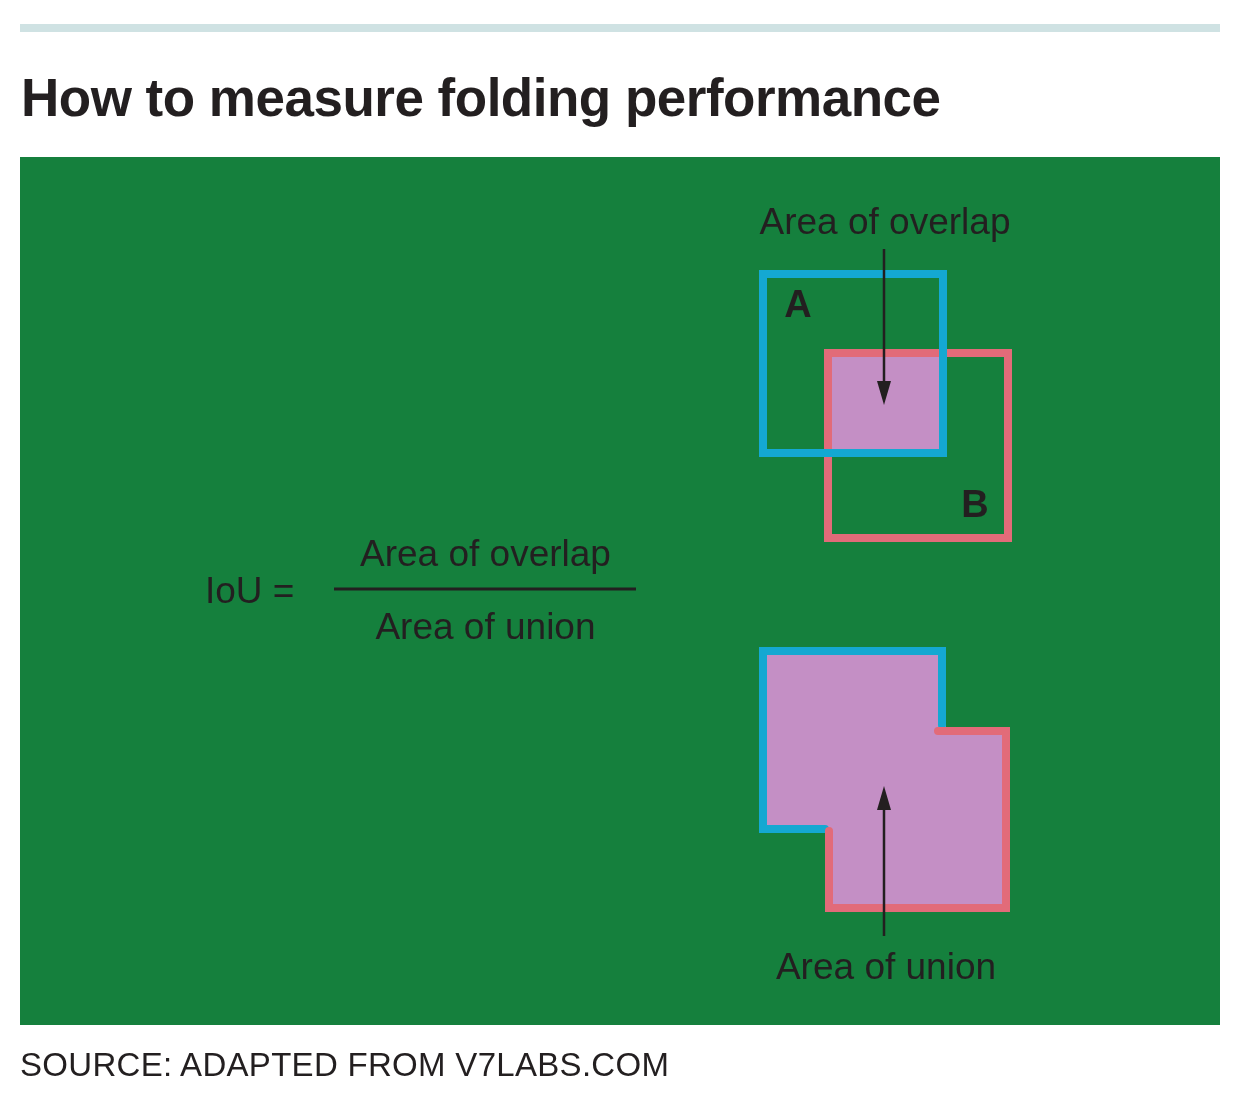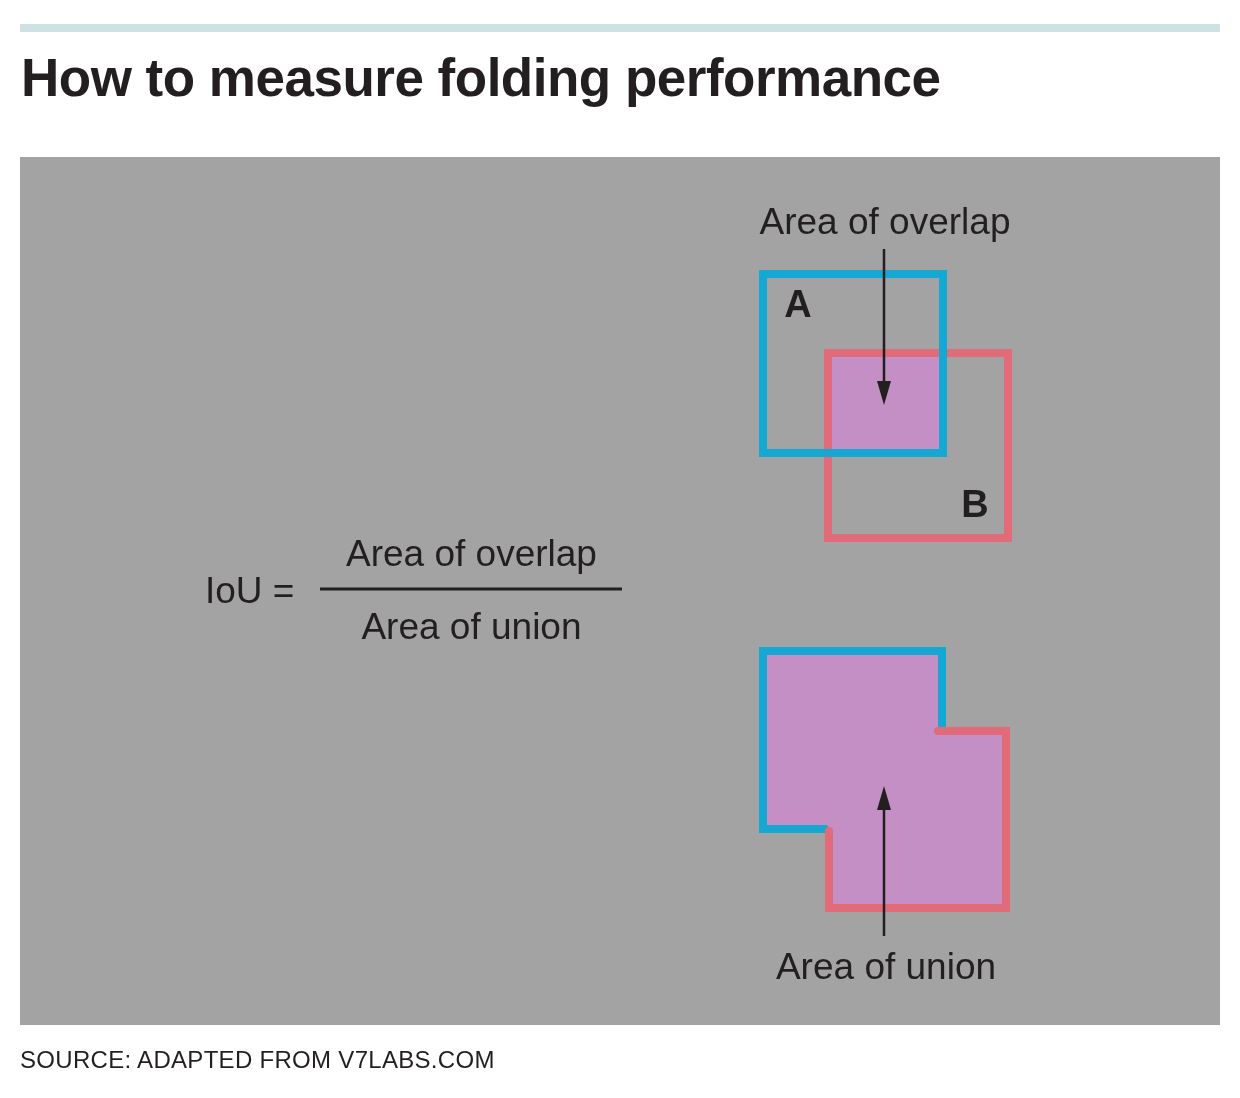--- a/index.html
+++ b/index.html
@@ -11,21 +11,21 @@
     color: #231f20;
     overflow: hidden;
   }
   .accent-bar {
     position: absolute;
     left: 20px; top: 24px;
     width: 1200px; height: 8px;
   }
   .page-title {
     position: absolute;
-    left: 21px; top: 50px;
+    left: 21px; top: 70px;
     width: 1180px;
     font-size: 53px;
     font-weight: 700;
     letter-spacing: -0.5px;
     line-height: 1.05;
     color: #231f20;
   }
   .panel {
     position: absolute;
     left: 20px; top: 157px;
@@ -58,49 +58,49 @@
   .formula {
     position: absolute;
     left: 185px; top: 433px;
     transform: translateY(-50%);
     display: flex;
     align-items: center;
     white-space: nowrap;
   }
   .formula-lhs {
     font-size: 37px;
-    margin-right: 26px;
+    margin-right: 40px;
   }
   .fraction {
     min-width: 302px;
     text-align: center;
     font-size: 37px;
   }
   .fraction-numerator { padding-bottom: 13px; }
   .fraction-line { height: 3px; width: 100%; }
   .fraction-denominator { padding-top: 15px; }
   .footer {
     position: absolute;
     left: 20px; top: 1046px;
     width: 1200px;
     display: flex;
     justify-content: space-between;
-    font-size: 24px;
+    font-size: 33px;
     letter-spacing: 0.3px;
     color: #231f20;
   }
 </style>
 </head>
 <body>
 
 <div class="accent-bar" style="background-color: rgb(207, 226, 227);"></div>
 
 <h1 class="page-title">How to measure folding performance</h1>
 
-<div class="panel" style="background-color: #a3a3a3;">
+<div class="panel" style="background-color: #15803d;">
 
   <svg class="diagram-svg" viewBox="0 0 1200 868">
 
     <g>
       <rect x="804" y="192" width="123" height="108" style="fill: rgb(196, 143, 197);"></rect>
       <rect x="808" y="196" width="180" height="185" fill="none" stroke-width="8" style="stroke: rgb(226, 107, 121);"></rect>
       <rect x="743" y="117" width="180" height="179" fill="none" stroke-width="8" style="stroke: rgb(20, 168, 210);"></rect>
       <line x1="864" y1="92" x2="864" y2="230" stroke-width="2.5" style="stroke: rgb(35, 31, 32);"></line>
       <polygon points="864,248 857,224 871,224" style="fill: rgb(35, 31, 32);"></polygon>
     </g>

